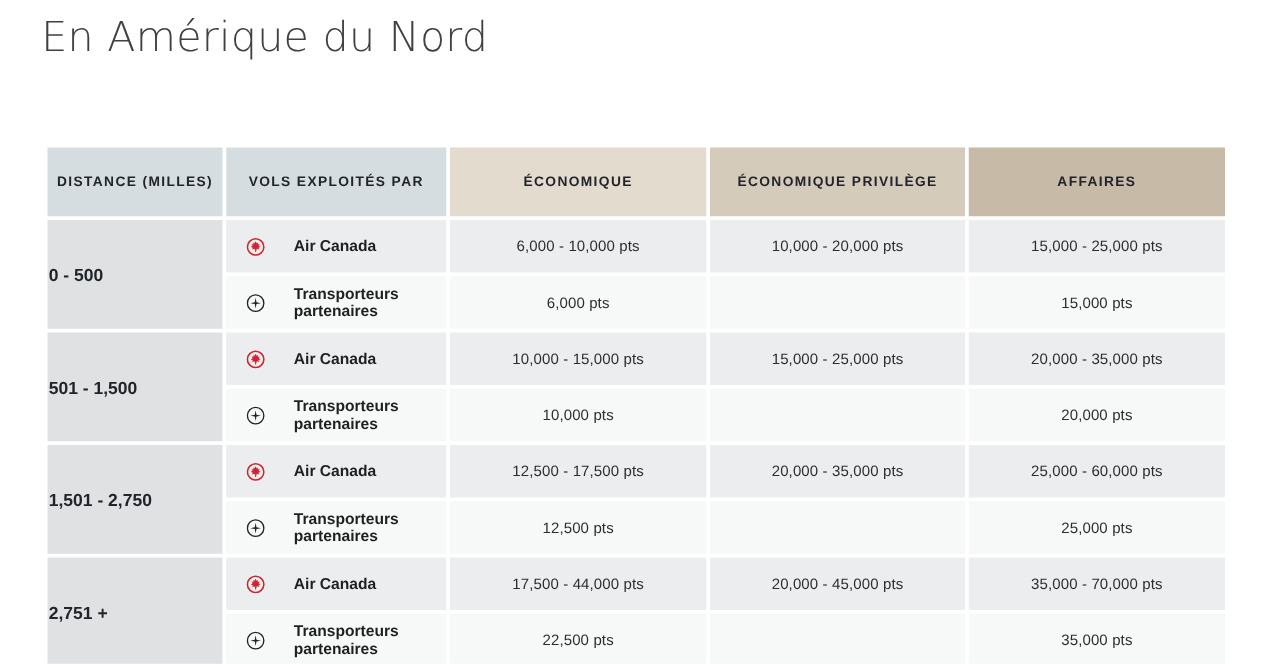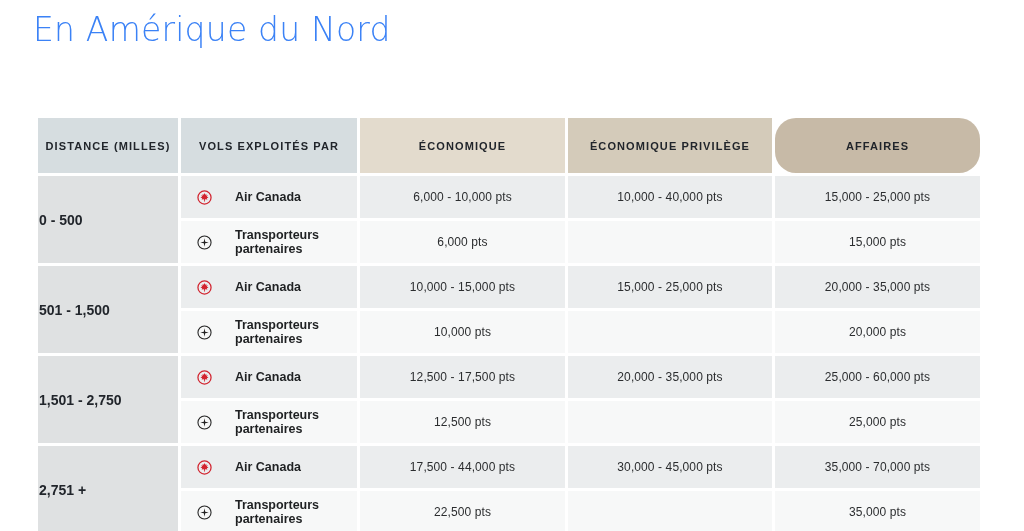--- a/index.html
+++ b/index.html
@@ -2,35 +2,35 @@
 <html style="--header_gray: #d6dde0; --header_economy: #e3dbcd; --header_premium_economy: #d4cbba; --header_business: #c7baa7; --distance_cell_bg: #dfe1e2; --air_canada_row_bg: #ebedee; --partner_row_bg: #f7f8f8; --air_canada_red: #d2232e; --icon_dark: #222222; --text_dark: #21252b;"><head>
 <meta charset="utf-8">
 <style>
   html,body{margin:0;padding:0;}
   body{
     width:1024px;height:531px;background:#ffffff;overflow:hidden;position:relative;
     font-family:"Liberation Sans",sans-serif;
   }
   .page-title{
     position:absolute;left:33px;top:10px;
-    font-size:33px;font-weight:300;color:#3b82f6;letter-spacing:.2px;
+    font-size:33px;font-weight:300;color:#404040;letter-spacing:.2px;
     font-family:"DejaVu Sans","Liberation Sans",sans-serif;
   }
   table.award{
     position:absolute;left:35px;top:115px;
     border-collapse:separate;border-spacing:3px;table-layout:fixed;
   }
   th{
     height:55px;font-size:11px;font-weight:bold;letter-spacing:1.1px;
     color:var(--text_dark);text-align:center;padding:0 6px;
   }
   .h-gray{background:var(--header_gray);text-align:center;}
   .h-econ{background:var(--header_economy);}
   .h-prem{background:var(--header_premium_economy);}
-  .h-biz{background:var(--header_business);border-radius:21px;}
+  .h-biz{background:var(--header_business);}
   td{height:40px;vertical-align:middle;}
   td.cell-distance{
     background:var(--distance_cell_bg);
     font-size:14px;font-weight:bold;color:var(--text_dark);
     text-align:left;
   }
   tr.row-ac td.cell-operator, tr.row-ac td.cell-data{background:var(--air_canada_row_bg);}
   tr.row-partner td.cell-operator, tr.row-partner td.cell-data{background:var(--partner_row_bg);}
   td.cell-operator{padding-left:16px;text-align:left;}
   .op{display:flex;align-items:center;gap:23px;}
@@ -76,21 +76,21 @@
             <svg viewBox="0 0 24 24" width="15" height="15">
                 <circle class="ring" cx="12" cy="12" r="10.5"></circle>
                 <path class="leaf" d="M12 4.8 L13.3 7.4 L15.2 6.4 L14.6 9 L17.2 8.3 L15.9 10.9 L18.5 11.9 L15.6 13.2 L16.6 15.4 L13.4 14.4 L12.7 17.2 L12 15.3 L11.3 17.2 L10.6 14.4 L7.4 15.4 L8.4 13.2 L5.5 11.9 L8.1 10.9 L6.8 8.3 L9.4 9 L8.8 6.4 L10.7 7.4 Z"></path>
                 <rect class="leaf" x="11.4" y="15" width="1.2" height="3.6"></rect>
               </svg>
           </span>
           <span class="lbl">Air Canada</span>
         </div>
       </td>
       <td class="cell-data">6,000 - 10,000 pts</td>
-      <td class="cell-data">10,000 - 40,000 pts</td>
+      <td class="cell-data">10,000 - 20,000 pts</td>
       <td class="cell-data">15,000 - 25,000 pts</td>
     </tr>
     <tr class="row-partner">
       <td class="cell-operator">
         <div class="op">
           <span class="icon">
             <svg viewBox="0 0 24 24" width="15" height="15">
                 <circle class="pring" cx="12" cy="12" r="10.5"></circle>
                 <path class="pstar" d="M12 5.2 L13.1 10.9 L18.8 12 L13.1 13.1 L12 18.8 L10.9 13.1 L5.2 12 L10.9 10.9 Z"></path>
               </svg>
@@ -181,21 +181,21 @@
             <svg viewBox="0 0 24 24" width="15" height="15">
                 <circle class="ring" cx="12" cy="12" r="10.5"></circle>
                 <path class="leaf" d="M12 4.8 L13.3 7.4 L15.2 6.4 L14.6 9 L17.2 8.3 L15.9 10.9 L18.5 11.9 L15.6 13.2 L16.6 15.4 L13.4 14.4 L12.7 17.2 L12 15.3 L11.3 17.2 L10.6 14.4 L7.4 15.4 L8.4 13.2 L5.5 11.9 L8.1 10.9 L6.8 8.3 L9.4 9 L8.8 6.4 L10.7 7.4 Z"></path>
                 <rect class="leaf" x="11.4" y="15" width="1.2" height="3.6"></rect>
               </svg>
           </span>
           <span class="lbl">Air Canada</span>
         </div>
       </td>
       <td class="cell-data">17,500 - 44,000 pts</td>
-      <td class="cell-data">30,000 - 45,000 pts</td>
+      <td class="cell-data">20,000 - 45,000 pts</td>
       <td class="cell-data">35,000 - 70,000 pts</td>
     </tr>
     <tr class="row-partner">
       <td class="cell-operator">
         <div class="op">
           <span class="icon">
             <svg viewBox="0 0 24 24" width="15" height="15">
                 <circle class="pring" cx="12" cy="12" r="10.5"></circle>
                 <path class="pstar" d="M12 5.2 L13.1 10.9 L18.8 12 L13.1 13.1 L12 18.8 L10.9 13.1 L5.2 12 L10.9 10.9 Z"></path>
               </svg>

